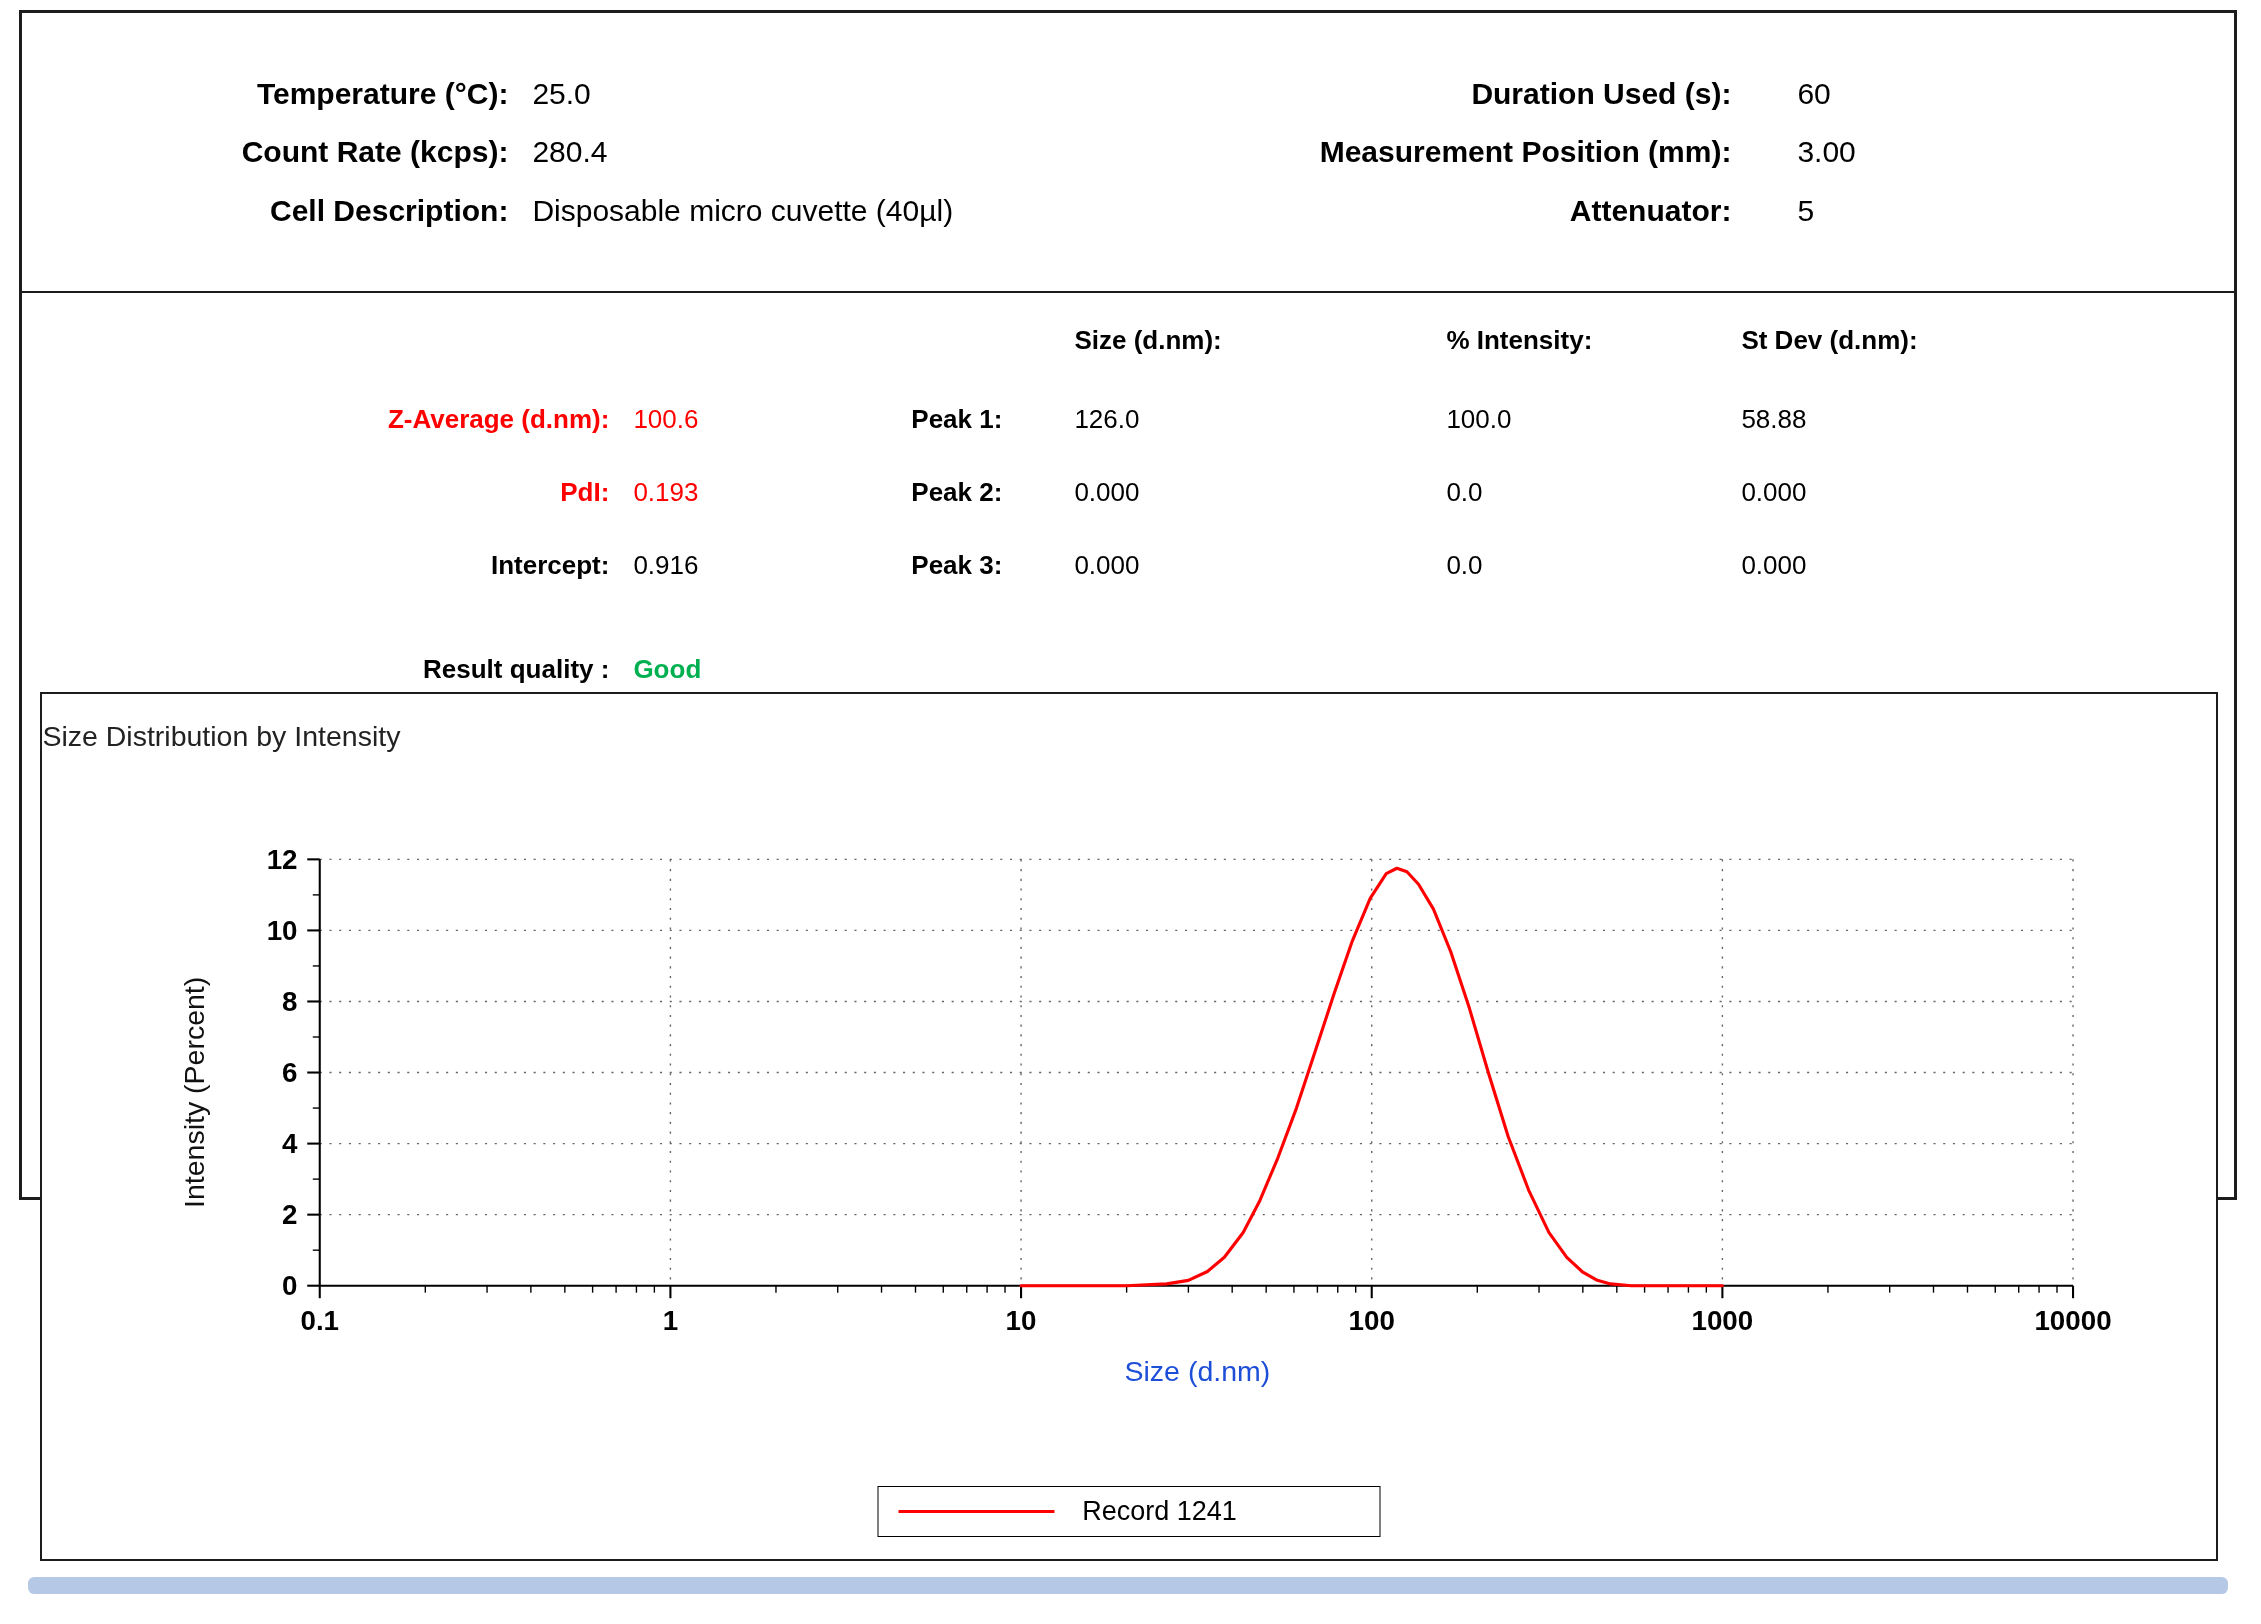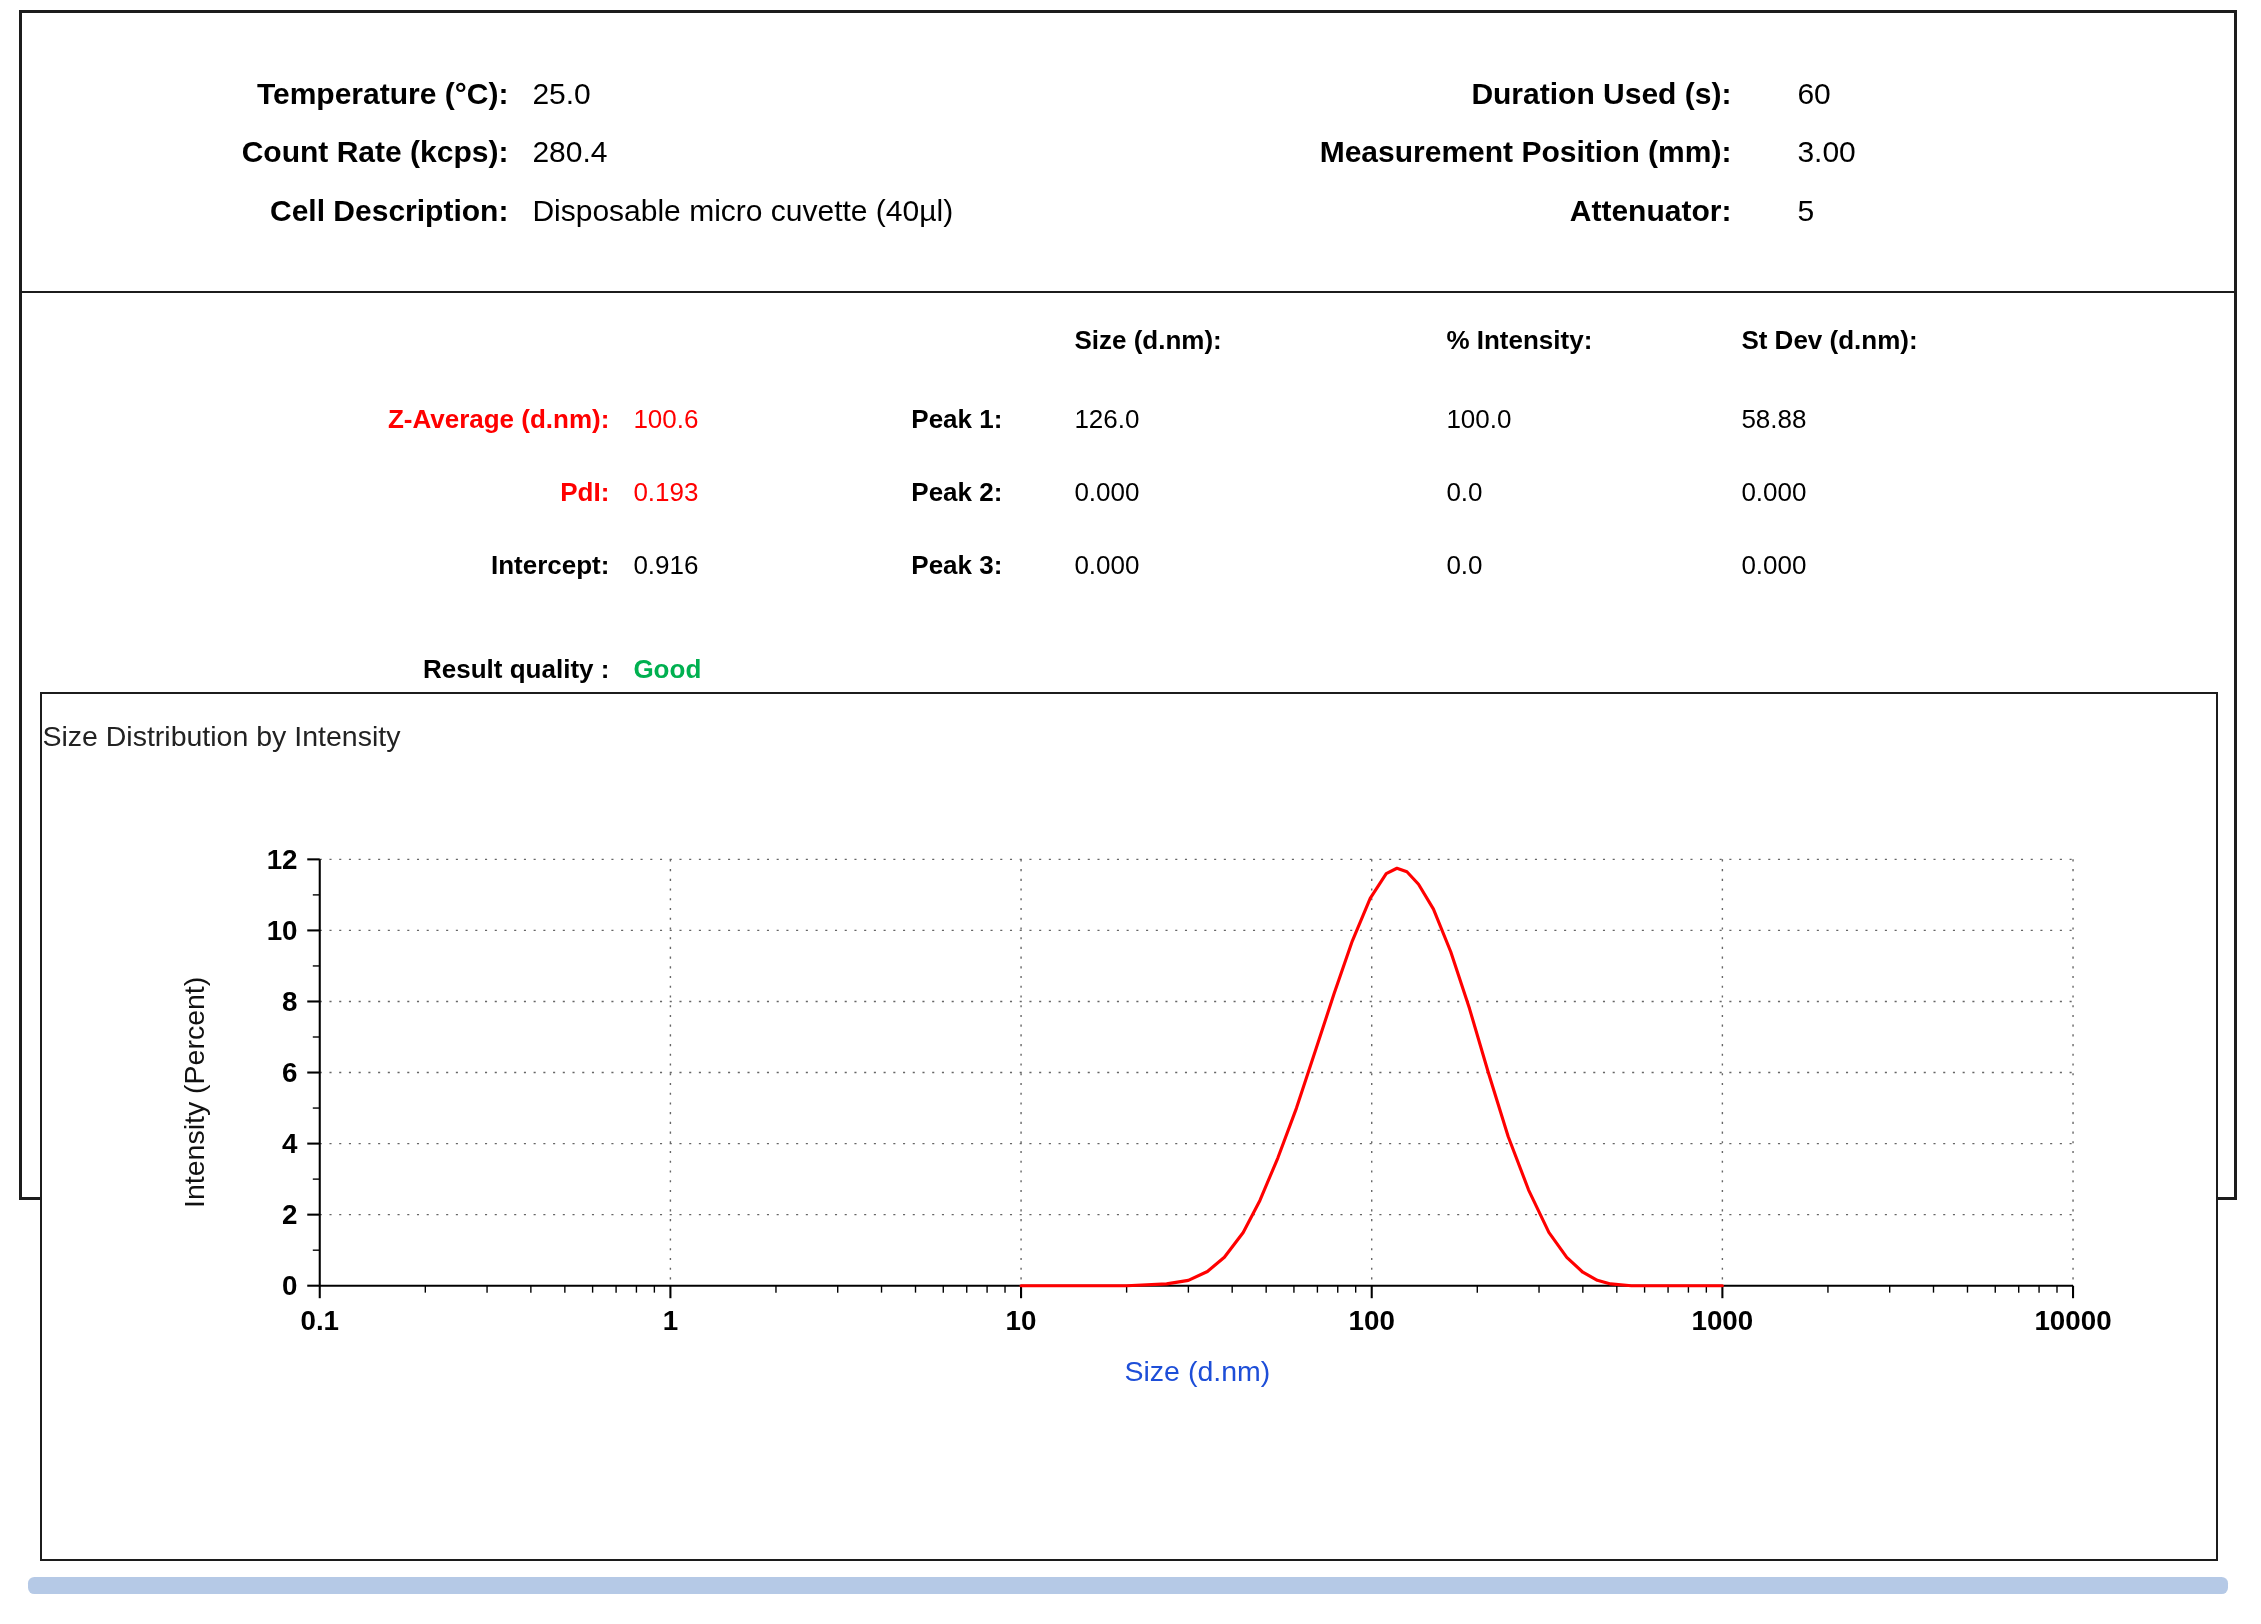--- a/index.html
+++ b/index.html
@@ -197,18 +197,22 @@
           <line x1="390" y1="698.5" x2="400" y2="698.5" class="axis-minor"></line>
           <line x1="390" y1="596.1666666666666" x2="400" y2="596.1666666666666" class="axis-minor"></line>
           <line x1="390" y1="493.8333333333333" x2="400" y2="493.8333333333333" class="axis-minor"></line>
           <line x1="390" y1="391.5" x2="400" y2="391.5" class="axis-minor"></line>
           <line x1="390" y1="289.16666666666674" x2="400" y2="289.16666666666674" class="axis-minor"></line>
           <polyline points="1410.0,852.0 1562.0,852.0 1619.6,849.4 1650.9,844.3 1678.4,831.5 1702.8,811.1 1729.9,775.3 1754.0,729.2 1779.9,667.8 1806.6,596.2 1833.6,514.3 1860.5,432.4 1887.0,355.7 1912.8,294.3 1935.9,258.5 1951.3,250.8 1965.7,255.9 1982.4,273.8 2003.9,309.6 2028.8,371.0 2055.8,452.9 2082.9,545.0 2111.5,637.1 2140.8,713.9 2170.1,775.3 2195.9,811.1 2219.0,832.6 2239.9,844.3 2259.0,849.4 2288.9,852.0 2341.8,852.0 2420.0,852.0" fill="none" stroke="#ff0000" stroke-width="4.5" stroke-linejoin="round" stroke-linecap="round"></polyline>
         </svg>
       <div class="chart-title">Size Distribution by Intensity</div>
       <div class="xlabel">Size (d.nm)</div>
       <div class="ylabel">Intensity (Percent)</div>
+      <div class="legend">
+        <span class="legend-line" style="background: rgb(255, 0, 0);"></span>
+        <span class="legend-label">Record 1241</span>
+      </div>
     </div>
 
     <div class="scrollbar"></div>
   </div>
 </div>
 
 
 </body></html>

